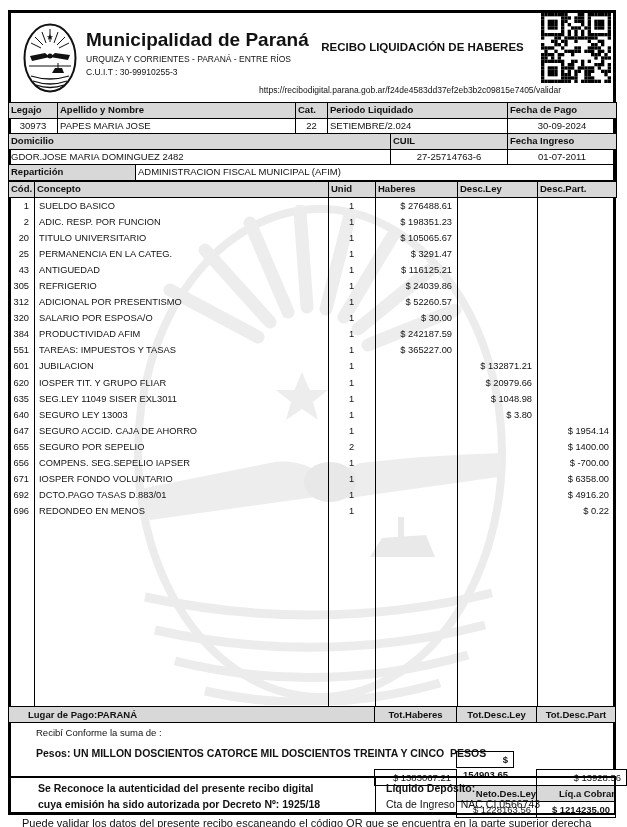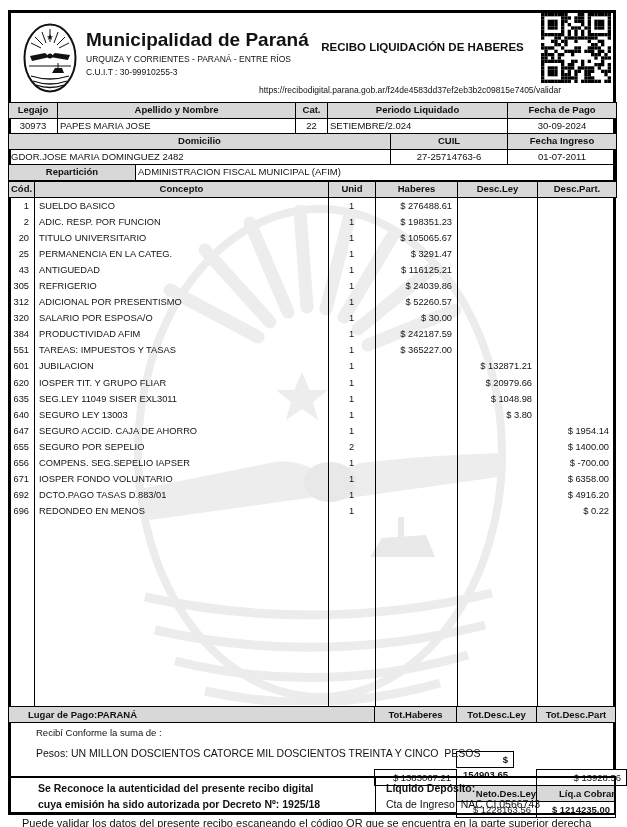--- a/index.html
+++ b/index.html
@@ -12,21 +12,21 @@
   .org{position:absolute;left:86px;top:29px;width:230px;}
   .org-name{font-size:19px;font-weight:bold;letter-spacing:0;}
   .org-sub{font-size:8.5px;margin-top:3px;}
   .doc-title{position:absolute;left:300px;top:41px;width:245px;text-align:center;
              font-size:11.5px;font-weight:bold;}
   .qr{position:absolute;left:541px;top:13px;width:70px;height:70px;}
   .url{position:absolute;left:250px;top:85px;width:320px;text-align:center;font-size:8.5px;}
   table.grid{border-collapse:collapse;table-layout:fixed;position:absolute;left:8px;width:608px;}
   table.grid td{border:1px solid #000;height:14.6px;padding:0 2px;font-size:9.5px;
                 overflow:hidden;white-space:nowrap;line-height:14.6px;}
-  td.hd{background:#d8d8d8;font-weight:bold;text-align:center;}
+  td.hd{background:#d8d8d8;font-weight:bold;text-align:left;}
   td.vc{text-align:center;}
   td.vl{text-align:left;padding-left:4px;}
   .info{top:102px;}
   .chead{top:181px;}
   .cbody{position:absolute;left:8px;top:198px;width:608px;height:508px;}
   .vline{position:absolute;top:0;width:1px;height:100%;background:#000;}
   .crow{display:flex;height:16.05px;line-height:16.05px;font-size:9.3px;}
   .c-code{width:26px;text-align:right;padding-right:5px;box-sizing:border-box;}
   .c-name{width:294px;padding-left:5px;box-sizing:border-box;overflow:hidden;white-space:nowrap;}
   .c-unid{width:47px;text-align:center;box-sizing:border-box;}
@@ -37,21 +37,21 @@
            border:1px solid #000;box-sizing:border-box;background:#d8d8d8;
            font-size:9.5px;font-weight:bold;line-height:15px;}
   .tot-bar>div{border-right:1px solid #000;box-sizing:border-box;text-align:center;}
   .tot-bar>div:last-child{border-right:none;}
   .tb-lugar{width:366px;text-align:left !important;padding-left:19px;}
   .tb-c2{width:82px;}.tb-c3{width:80px;}.tb-c4{flex:1;}
   .tcell{position:absolute;height:17px;border:1px solid #000;box-sizing:border-box;
          font-size:9.5px;line-height:15px;text-align:right;padding-right:5px;background:#fff;margin-top:47px;}
   .tcell.hd2{background:#d8d8d8;font-weight:bold;text-align:right;padding-right:0;}
   .recibi{position:absolute;left:36px;top:727px;font-size:9.5px;}
-  .pesos{position:absolute;left:36px;top:747px;font-size:10.5px;font-weight:normal;white-space:pre;}
+  .pesos{position:absolute;left:36px;top:747px;font-size:10.5px;font-weight:bold;white-space:pre;}
   .bbox{position:absolute;left:8px;top:776px;width:608px;height:39px;border:2px solid #000;
         box-sizing:border-box;display:flex;}
   .bbox-left{width:366px;border-right:1px solid #000;box-sizing:border-box;
              padding:3px 0 0 28px;font-size:10.5px;font-weight:bold;line-height:15.5px;}
   .bbox-right{flex:1;padding:3px 0 0 10px;font-size:10.5px;line-height:15.5px;}
   .bbox-right .b1{font-weight:bold;}
   .caption{position:absolute;left:22px;top:817px;font-size:11px;}
   .bold-val{font-weight:bold;}
 </style>
 </head>

